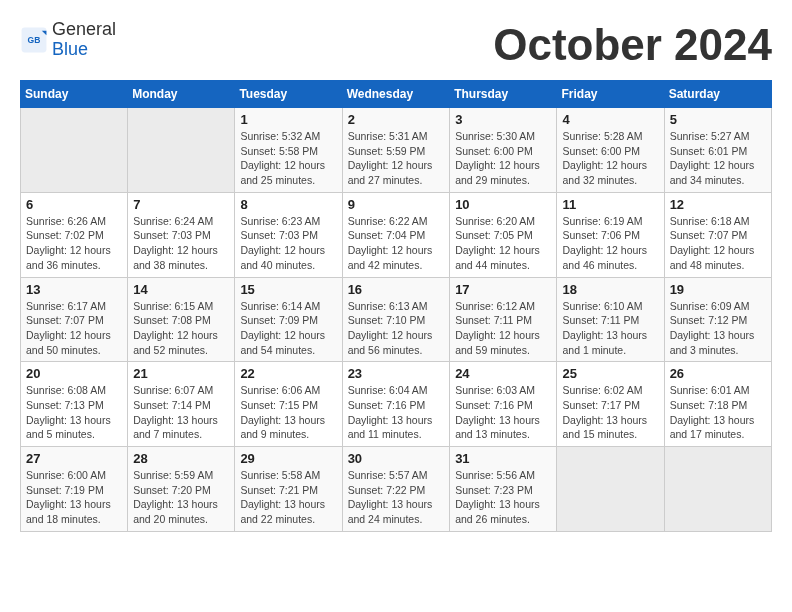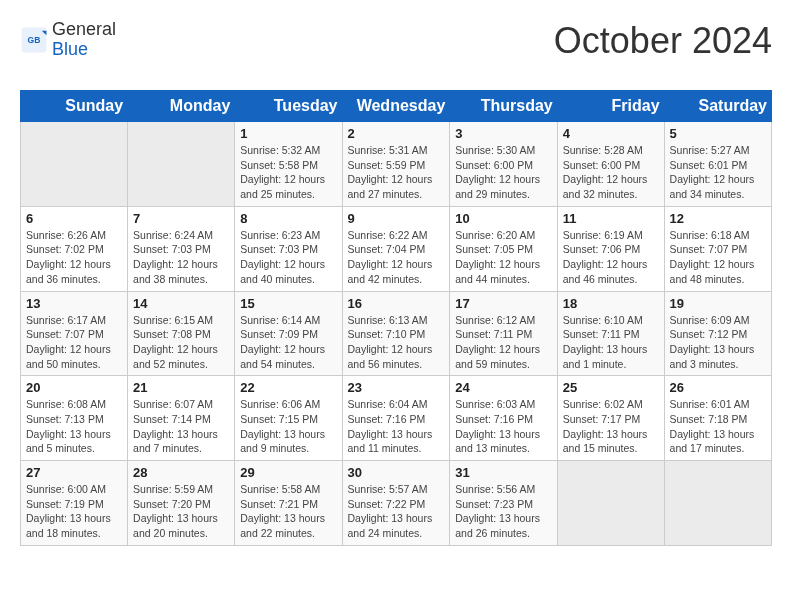--- a/index.html
+++ b/index.html
@@ -7,61 +7,61 @@
       font-family: Arial, sans-serif;
       background: #fff;
       width: 792px;
       min-height: 612px;
       padding: 20px;
     }
     .header {
       display: flex;
       justify-content: space-between;
       align-items: flex-start;
-      margin-bottom: 28px;
+      margin-bottom: 10px;
     }
     .logo {
       display: flex;
       align-items: center;
       gap: 4px;
     }
     .logo-text {
       font-size: 18px;
       font-weight: normal;
       color: #333;
       line-height: 1.1;
     }
     .logo-icon {
       width: 28px;
       height: 28px;
     }
     .title-block {
       text-align: right;
     }
     .month-title {
-      font-size: 36px;
-      font-weight: normal;
+      font-size: 44px;
+      font-weight: bold;
       color: #333;
       text-align: center;
     }
     .subtitle {
       font-size: 15px;
       color: #555;
     }
     table {
       width: 100%;
       border-collapse: collapse;
       font-size: 11px;
     }
     thead tr th {
       background: #1565c0;
       color: #fff;
       padding: 6px 4px;
-      text-align: right;
-      font-size: 16px;
+      text-align: left;
+      font-size: 12px;
       font-weight: bold;
       border: 1px solid #1565c0;
     }
     tbody tr td {
       border: 1px solid #ccc;
       padding: 4px 5px;
       vertical-align: top;
       width: 108px;
       min-height: 70px;
       background: #fff;

